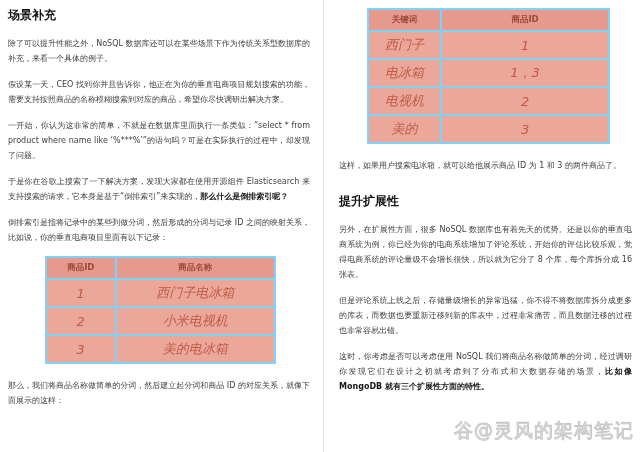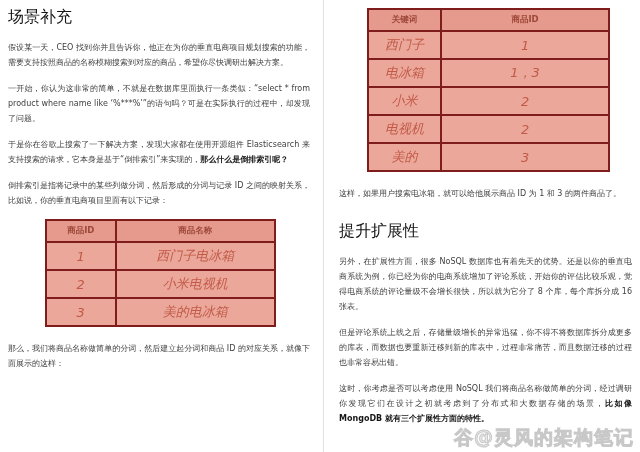--- a/index.html
+++ b/index.html
@@ -6,53 +6,54 @@
   html,body { width: 640px; height: 452px; }
   .page {
     position: relative; width: 640px; height: 452px;
     background: #ffffff; overflow: hidden;
     font-family: "DejaVu Sans", "Liberation Sans", sans-serif;
   }
   .col { position: absolute; top: 0; }
   .col-left  { left: 8px;  width: 302px; padding-top: 7px; }
   .col-right { left: 339px; width: 293px; padding-top: 8px; }
   .divider { position: absolute; left: 323px; top: 0; width: 1px; height: 452px; background: #e2e2e2; }
-  h2.sec { font-size: 16px; font-weight: normal; color: #141414; margin: 0 0 12px 0; }
+  h2.sec { font-size: 12px; font-weight: bold; color: #141414; margin: 0 0 12px 0; }
   .col-right h2.sec { margin-top: 20px; }
   p.para {
     font-size: 8px; line-height: 15px; color: #414141;
     text-align: justify; margin: 0 0 11px 0;
   }
   p.para b { color: #161616; font-weight: bold; }
-  table.ptable { border-collapse: separate; border-spacing: 2px; background: #7f1d1d; }
+  table.ptable { border-collapse: separate; border-spacing: 2px; background: #7dd3fc; }
   table.t-left  { width: 231px; margin: 1px 0 14px 37px; }
   table.t-right { width: 243px; margin: 0 0 14px 28px; }
   table.ptable th {
     background: #e69a8d; color: #9e4839; font-weight: bold;
     font-size: 8.5px; padding: 4px 2px; text-align: center;
   }
   table.ptable td {
     background: #eaa79a; color: #c25a48; font-style: italic;
     font-size: 13px; padding: 4px 2px; text-align: center;
   }
   .colkey { width: 30%; }
   .watermark {
-    position: absolute; right: 6px; bottom: 1px;
-    font-size: 19px; font-weight: bold; letter-spacing: 1px;
+    position: absolute; right: 6px; bottom: 8px;
+    font-size: 19px; font-weight: normal; letter-spacing: 1px;
     color: #ececec; -webkit-text-stroke: 1px #c8c8c8;
     white-space: nowrap; pointer-events: none;
   }
 </style>
 </head>
 <body>
 
 <div class="page">
 
   <div class="col col-left">
     <h2 class="sec">场景补充</h2>
+    <p class="para">除了可以提升性能之外，NoSQL 数据库还可以在某些场景下作为传统关系型数据库的补充，来看一个具体的例子。</p>
     <p class="para">假设某一天，CEO 找到你并且告诉你，他正在为你的垂直电商项目规划搜索的功能，需要支持按照商品的名称模糊搜索到对应的商品，希望你尽快调研出解决方案。</p>
     <p class="para">一开始，你认为这非常的简单，不就是在数据库里面执行一条类似：“select * from product where name like ‘%***%’”的语句吗？可是在实际执行的过程中，却发现了问题。</p>
     <p class="para"><span>于是你在谷歌上搜索了一下解决方案，发现大家都在使用开源组件 Elasticsearch 来支持搜索的请求，它本身是基于“倒排索引”来实现的，</span><b>那么什么是倒排索引呢？</b></p>
     <p class="para">倒排索引是指将记录中的某些列做分词，然后形成的分词与记录 ID 之间的映射关系，比如说，你的垂直电商项目里面有以下记录：</p>
 
     <table class="ptable t-left">
       <thead>
         <tr>
           <th class="colkey">商品ID</th>
           <th>商品名称</th>
@@ -91,24 +92,20 @@
       <tbody>
         <tr>
           <td>西门子</td>
           <td>1</td>
         </tr>
         <tr>
           <td>电冰箱</td>
           <td>1，3</td>
         </tr>
         <tr>
-          <td>小米</td>
-          <td>2</td>
-        </tr>
-        <tr>
           <td>电视机</td>
           <td>2</td>
         </tr>
         <tr>
           <td>美的</td>
           <td>3</td>
         </tr>
       </tbody>
     </table>
 

